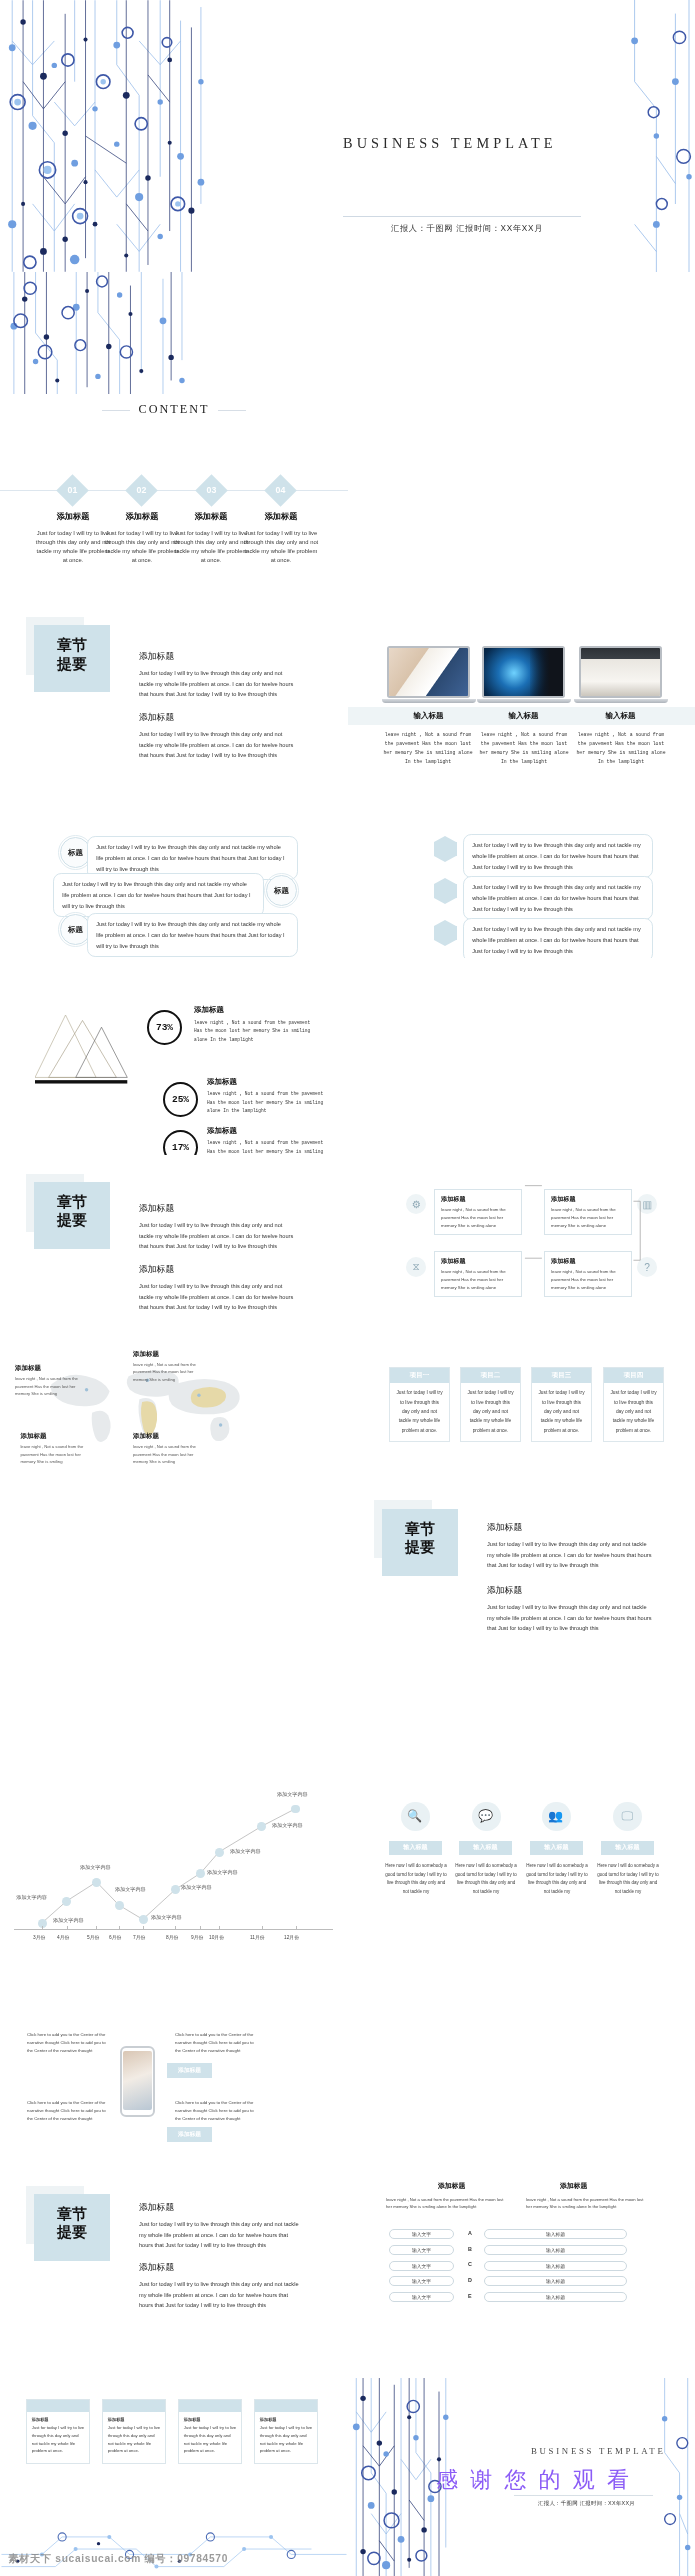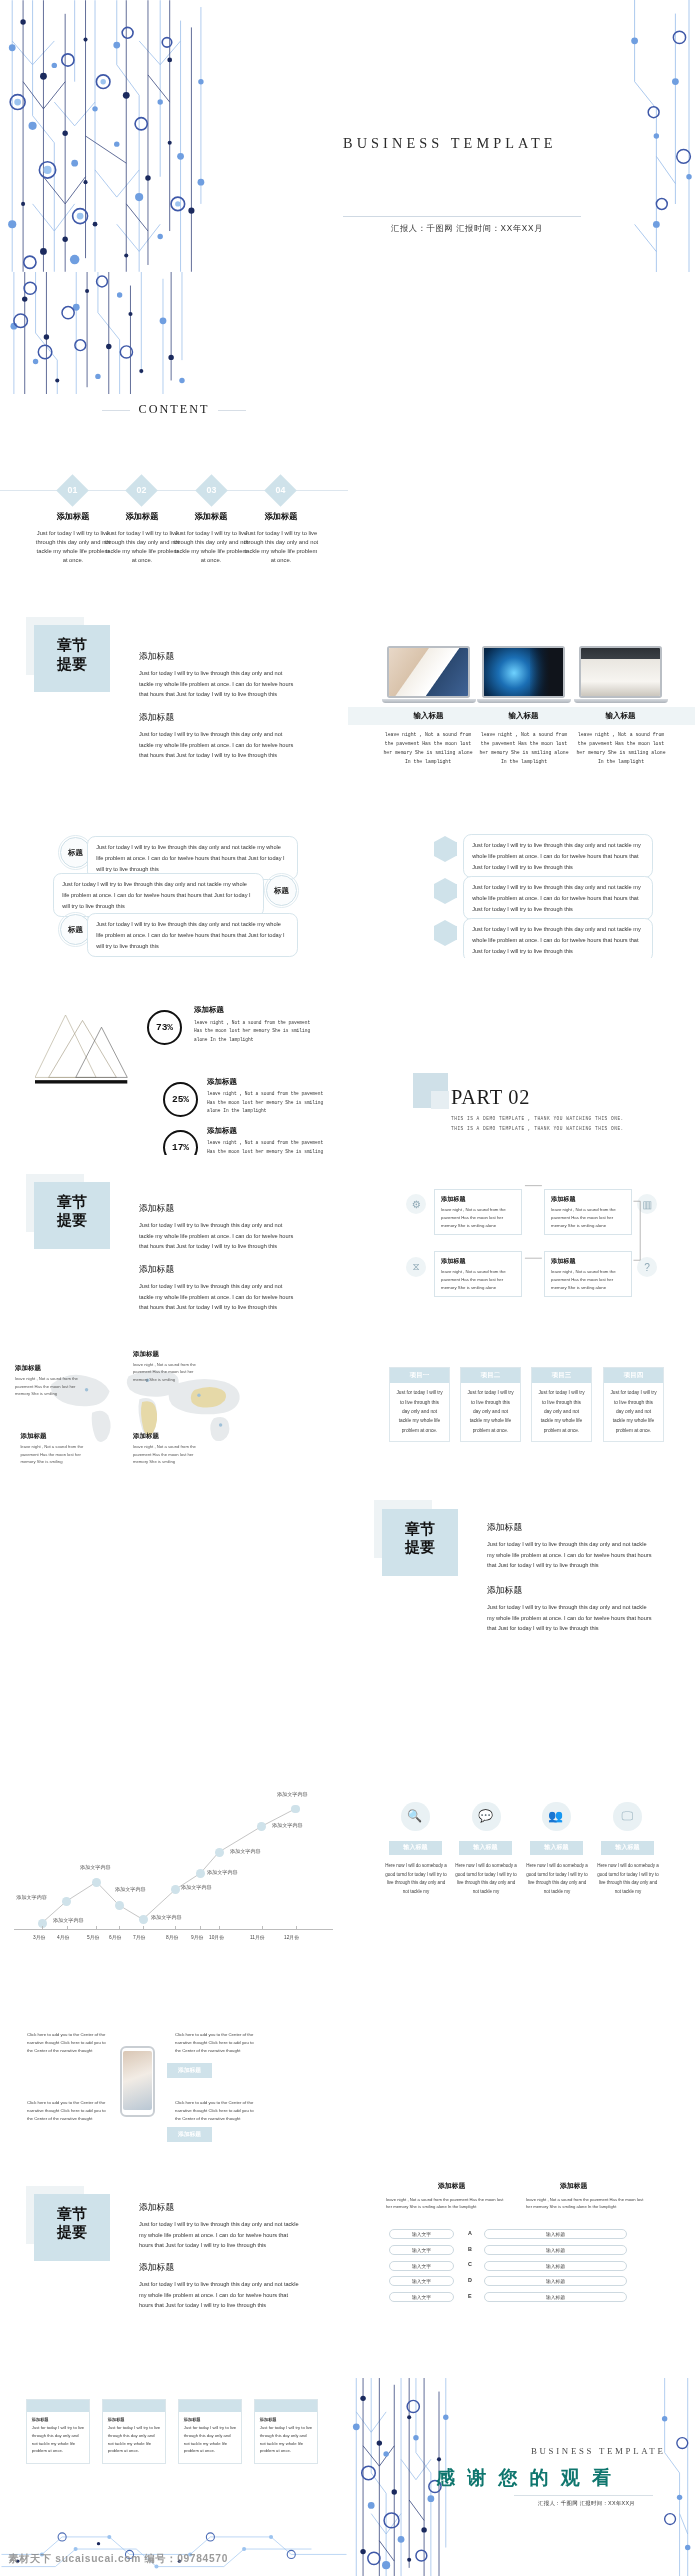--- a/index.html
+++ b/index.html
@@ -235,21 +235,21 @@
 
   
   .s-thanks { left:348px; top:2378px; width:348px; height:198px; }
   .thx-eng {
     position:absolute; left:183px; top:68px;
     font-family:"Liberation Serif", serif;
     font-size:8.8px; letter-spacing:2.7px; color:#4a4a4a;
   }
   .thx-cn {
     position:absolute; left:88px; top:87px;
-    font-size:19px; font-weight:bold; color:#0f766e; letter-spacing:12.2px; white-space:nowrap;
+    font-size:22px; font-weight:normal; color:#8b5cf6; letter-spacing:12.2px; white-space:nowrap;
   }
   .thx-rule { position:absolute; left:166px; top:117px; width:139px; height:0.7px; background:#d8e0e6; }
   .thx-meta { position:absolute; left:190px; top:122px; font-size:5.4px; color:#333; letter-spacing:0.3px; white-space:nowrap; }
 
   
   .watermark {
     position:absolute; left:8.2px; top:2552px;
     font-size:10.2px; font-weight:bold; color:#8a8a8a; letter-spacing:0.7px;
     opacity:.85;
   }
@@ -542,26 +542,20 @@
       <p>leave night , Not a sound from the pavement Has the moon lost her memory She is smiling alone In the lamplight</p>
     </div>
 
     <div class="pct-circle" style="left:163px;top:145px;">17%</div>
     <div class="pct-txt" style="left:207px;top:141px;width:119px;">
       <h4>添加标题</h4>
       <p>leave night , Not a sound from the pavement Has the moon lost her memory She is smiling alone In the lamplight</p>
     </div>
   </div>
 
-  <div class="slide" style="left:348px;top:985px;width:348px;height:170px;">
-    <div class="part-sq1" style="left:65px;top:88px;"></div>
-    <div class="part-sq2" style="left:83px;top:106px;"></div>
-    <div class="part-title" style="left:103px;top:101px;">PART 02</div>
-    <div class="part-sub" style="left:103px;top:129px;width:183px;">THIS IS A DEMO TEMPLATE , THANK YOU WATCHING THIS ONE. THIS IS A DEMO TEMPLATE , THANK YOU WATCHING THIS ONE.</div>
-  </div>
 
   <div class="slide" style="left:0;top:1155px;width:348px;height:170px;">
     <div class="chap-shadow" style="left:26px;top:19px;"></div>
     <div class="chap-box" style="left:34px;top:27px;">
       <span>
         <b>章节</b><br>
         <b>提要</b>
       </span>
     </div>
     <div class="chap-col" style="left:139px;top:48px;width:156px;">

